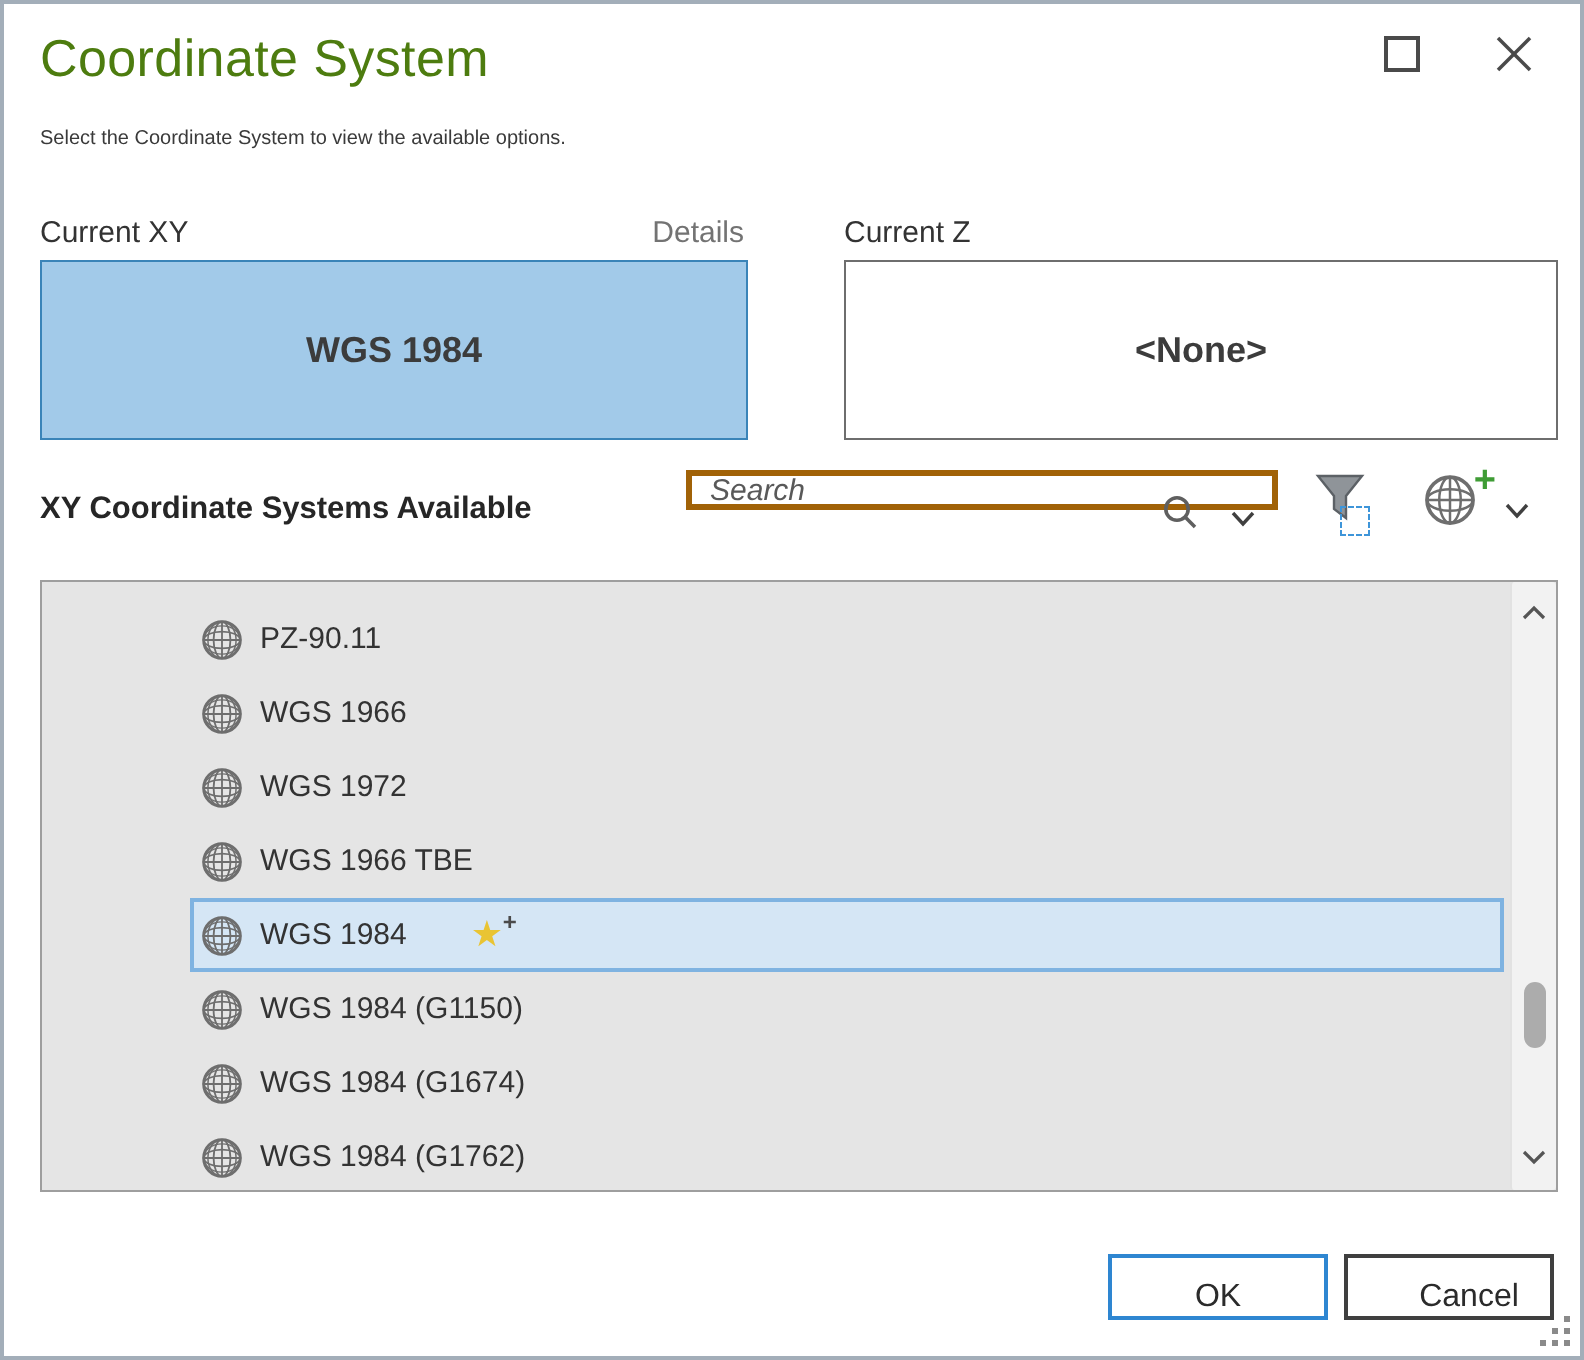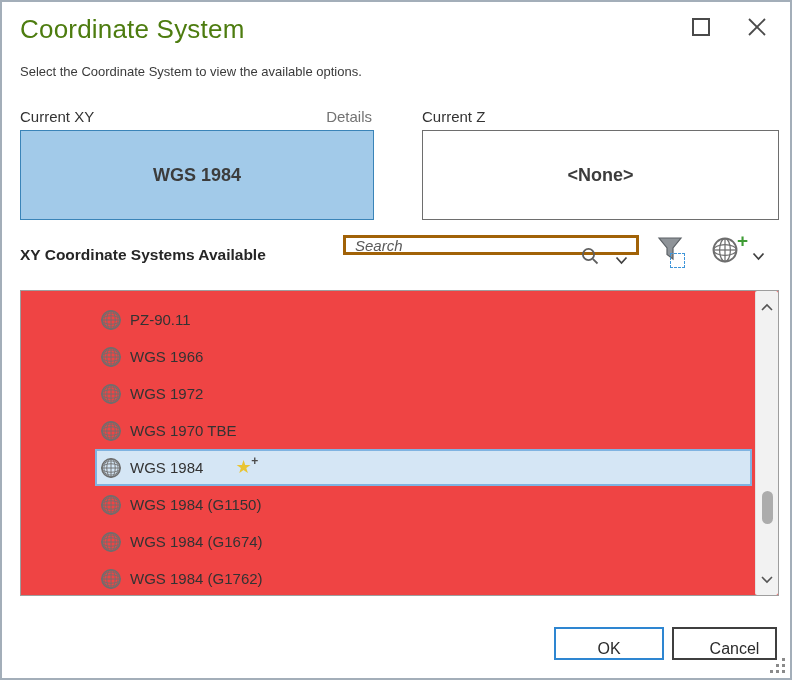--- a/index.html
+++ b/index.html
@@ -21,21 +21,21 @@
   .win-btn { position:absolute; cursor:default; }
   .btn-max {
     left:690px; top:16px; width:18px; height:18px;
     border:2px solid #4a4a4a; background:#fff;
   }
   .btn-close { left:744px; top:14px; width:22px; height:22px; }
 
   
   .subtitle {
     position:absolute; left:18px; top:62px;
-    font-size:13px; color:#3a3a3a;
+    font-size:10px; color:#3a3a3a;
   }
 
   
   .lbl { position:absolute; font-size:15px; color:#333;text-align:right; }
   .lbl-xy { left:18px; top:106px; }
   .lbl-z  { left:420px; top:106px; }
   .details-link {
     position:absolute; top:106px; left:318px; width:52px; text-align:right;
     font-size:15px; color:#737373; cursor:pointer;
   }
@@ -80,21 +80,21 @@
   .globe-add-btn { left:708px; top:233px; width:36px; height:36px; }
   .globe-plus {
     position:absolute; right:-2px; top:-4px;
     color:#3f9c35; font-size:19px; font-weight:700; line-height:1;
   }
   .globe-add-chevron { position:absolute; left:750px; top:245px; cursor:pointer; }
 
   
   .list-panel {
     position:absolute; left:18px; top:288px; width:759px; height:306px;
-    border:1px solid #9e9e9e; background:#ef4444; overflow:hidden;
+    border:1px solid #9e9e9e; background:#e5e5e5; overflow:hidden;
   }
   .rows { position:absolute; left:0; top:10px; right:24px; }
   .row {
     position:relative; height:37px; margin-left:74px; width:657px;
     display:flex; align-items:center;
     border:2px solid transparent; padding-left:3px;
     cursor:pointer;
   }
   .row.selected { background:#d5e6f5; border-color:#7fb3e1; }
   .row .globe-icon { display:inline-flex; width:22px; height:22px; margin-right:8px; flex:0 0 auto; }
@@ -270,21 +270,21 @@
         <svg width="22" height="22" viewBox="0 0 24 24">
           <circle cx="12" cy="12" r="10" fill="none" stroke="#6e6e6e" stroke-width="1.6"></circle>
           <ellipse cx="12" cy="12" rx="4.6" ry="10" fill="none" stroke="#6e6e6e" stroke-width="1"></ellipse>
           <ellipse cx="12" cy="12" rx="10" ry="4.6" fill="none" stroke="#6e6e6e" stroke-width="1"></ellipse>
           <ellipse cx="12" cy="12" rx="7.7" ry="10" fill="none" stroke="#6e6e6e" stroke-width="0.8"></ellipse>
           <ellipse cx="12" cy="12" rx="10" ry="7.7" fill="none" stroke="#6e6e6e" stroke-width="0.8"></ellipse>
           <line x1="12" y1="2" x2="12" y2="22" stroke="#6e6e6e" stroke-width="1"></line>
           <line x1="2" y1="12" x2="22" y2="12" stroke="#6e6e6e" stroke-width="1"></line>
         </svg>
       </span>
-      <span class="row-label">WGS 1970 TBE</span>
+      <span class="row-label">WGS 1966 TBE</span>
 
     </div>
 
     <div class="row selected">
       <span class="globe-icon">
         <svg width="22" height="22" viewBox="0 0 24 24">
           <circle cx="12" cy="12" r="10" fill="none" stroke="#6e6e6e" stroke-width="1.6"></circle>
           <ellipse cx="12" cy="12" rx="4.6" ry="10" fill="none" stroke="#6e6e6e" stroke-width="1"></ellipse>
           <ellipse cx="12" cy="12" rx="10" ry="4.6" fill="none" stroke="#6e6e6e" stroke-width="1"></ellipse>
           <ellipse cx="12" cy="12" rx="7.7" ry="10" fill="none" stroke="#6e6e6e" stroke-width="0.8"></ellipse>

